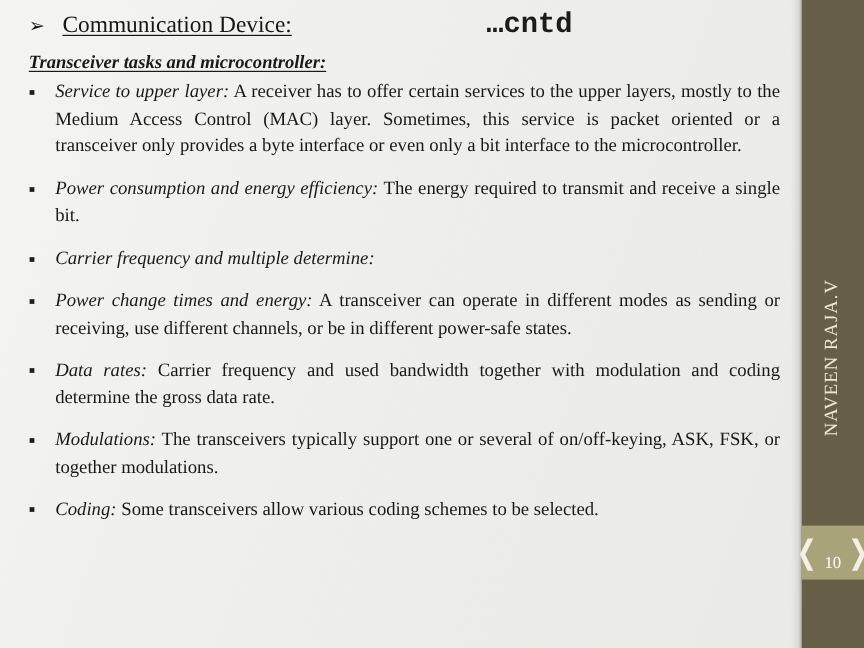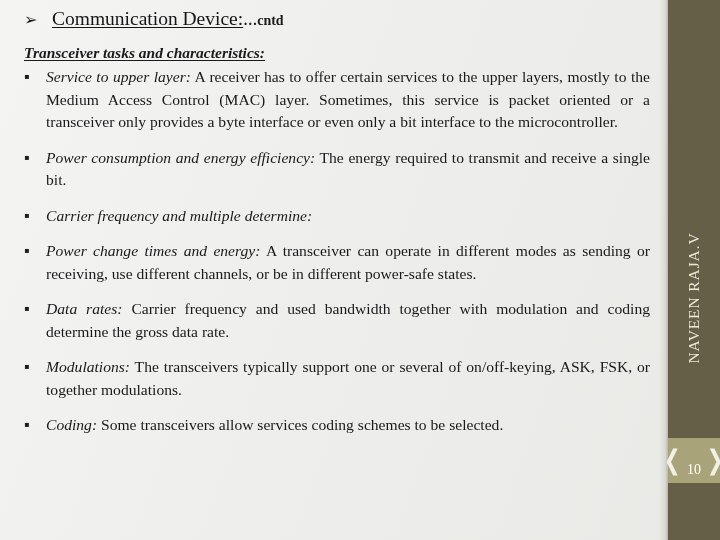--- a/index.html
+++ b/index.html
@@ -115,24 +115,25 @@
   .title-text {
     font-family: "Liberation Serif", "DejaVu Serif", serif;
     font-size: 19.5px;
     font-weight: normal;
     color: #161616;
     text-decoration: underline;
     text-underline-offset: 2px;
     white-space: nowrap;
   }
   .title-cntd {
-    font-family: Liberation Serif, serif;
-    font-size: 14px;
+    font-family: Liberation Mono, monospace;
+    font-size: 24px;
     font-weight: bold;
     color: #1b1b1b;
+    margin-left: 162px;
     white-space: nowrap;
   }
 
   .subtitle {
     position: absolute;
     left: 24px;
     top: 44px;
     font-family: "Liberation Serif", "DejaVu Serif", serif;
     font-size: 15.5px;
     font-style: italic;
@@ -181,21 +182,21 @@
 <div class="slide">
 
   <div class="content">
 
     <div class="title-row">
       <span class="title-arrow">➢</span>
       <span class="title-text">Communication Device:</span>
       <span class="title-cntd">…cntd</span>
     </div>
 
-    <div class="subtitle">Transceiver tasks and characteristics:</div>
+    <div class="subtitle">Transceiver tasks and microcontroller:</div>
 
     <div class="bullets">
 
       <div class="bullet">
         <span class="bullet-mark">▪</span>
         <span class="bullet-body"><span class="lead">Service to upper layer:</span><span> A receiver has to offer certain services to the upper layers, mostly to the Medium Access Control (MAC) layer. Sometimes, this service is packet oriented or a transceiver only provides a byte interface or even only a bit interface to the microcontroller.</span></span>
       </div>
 
       <div class="bullet">
         <span class="bullet-mark">▪</span>
@@ -217,21 +218,21 @@
         <span class="bullet-body"><span class="lead">Data rates:</span><span> Carrier frequency and used bandwidth together with modulation and coding determine the gross data rate.</span></span>
       </div>
 
       <div class="bullet">
         <span class="bullet-mark">▪</span>
         <span class="bullet-body"><span class="lead">Modulations:</span><span> The transceivers typically support one or several of on/off-keying, ASK, FSK, or together modulations.</span></span>
       </div>
 
       <div class="bullet">
         <span class="bullet-mark">▪</span>
-        <span class="bullet-body"><span class="lead">Coding:</span><span> Some transceivers allow services coding schemes to be selected.</span></span>
+        <span class="bullet-body"><span class="lead">Coding:</span><span> Some transceivers allow various coding schemes to be selected.</span></span>
       </div>
 
     </div>
   </div>
 
   <div class="sidebar-shadow"></div>
 
   <div class="sidebar">
     <div class="author-band">
       <span class="author-text">NAVEEN RAJA.V</span>

